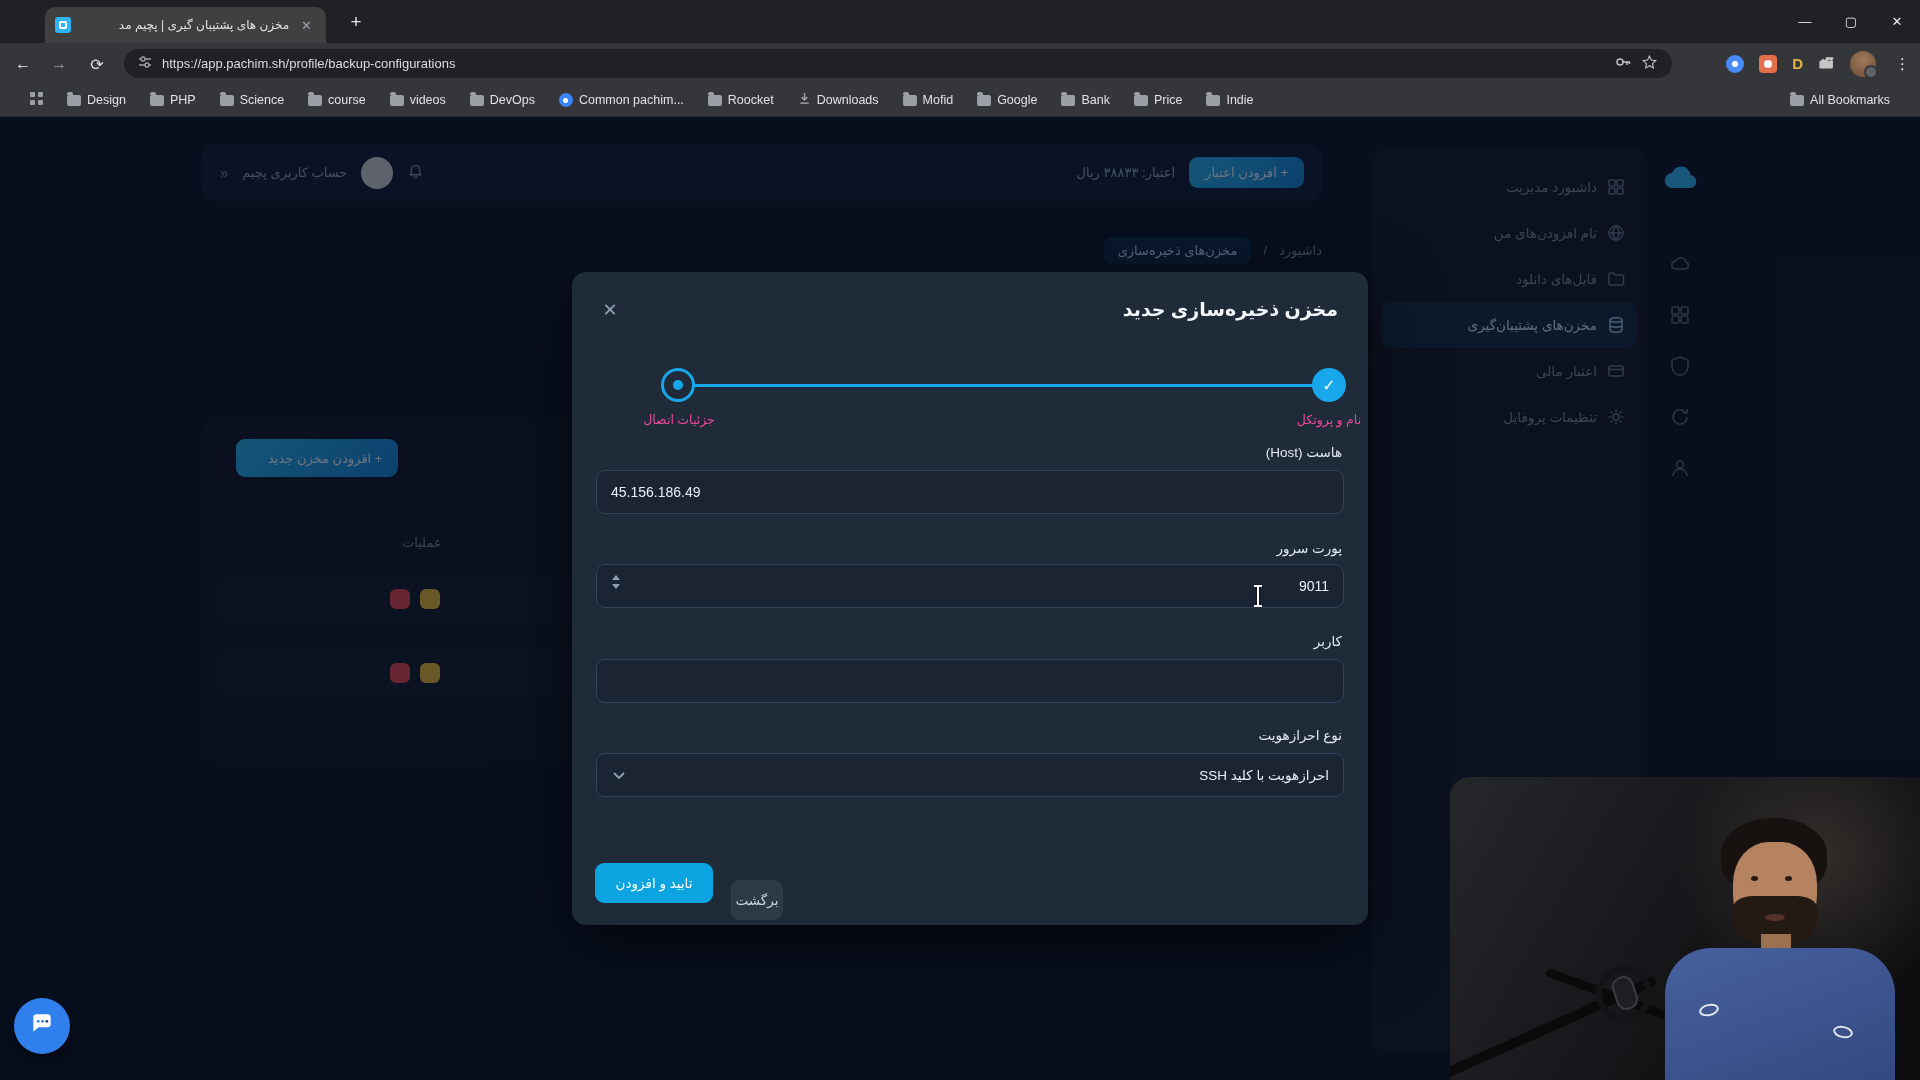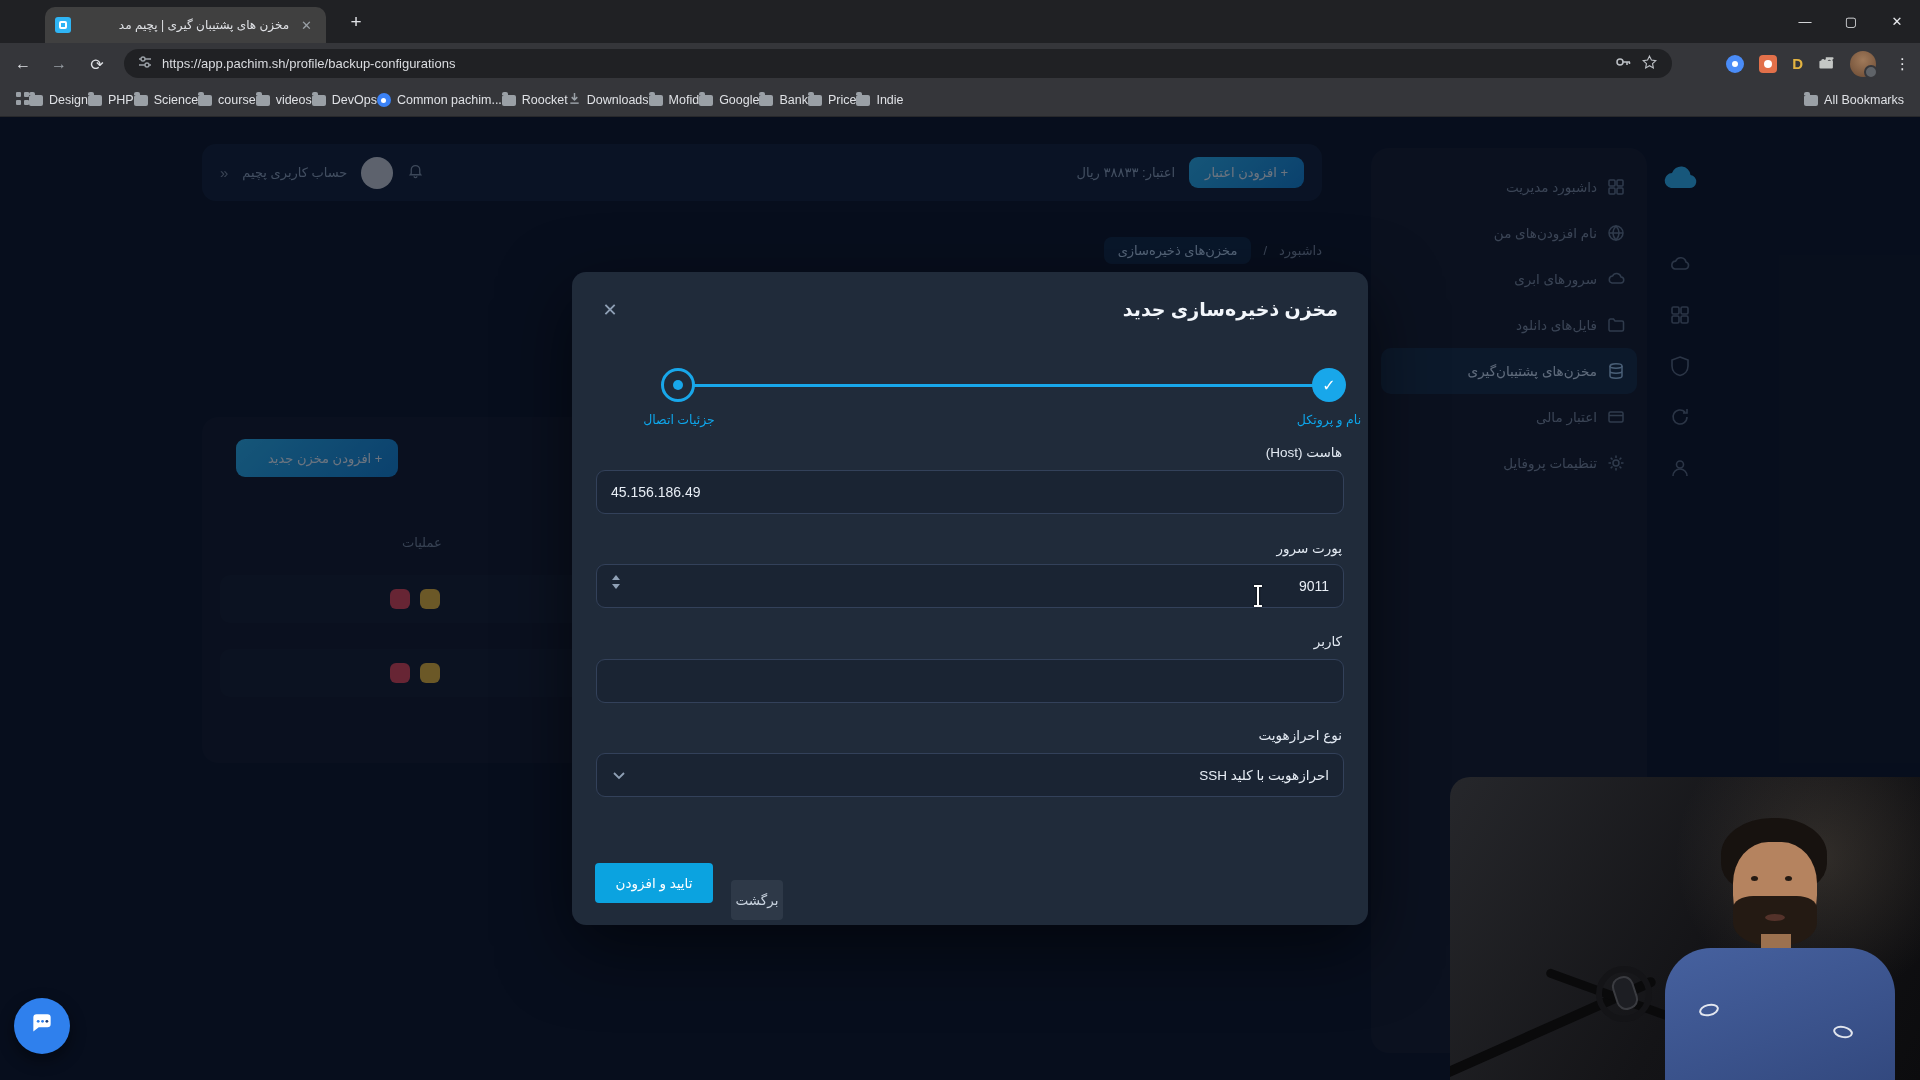--- a/index.html
+++ b/index.html
@@ -43,21 +43,21 @@
   .ext-blue::after { content:""; position:absolute; inset:6px; background:#fff; border-radius:50%; }
   .ext-cam { background:#e2704a; border-radius:4px; }
   .ext-cam::after { content:""; position:absolute; inset:5px; background:#fff; border-radius:50%; }
   .ext-d { color:#e3b341; font-weight:bold; font-size:15px; line-height:18px; width:auto; }
   .browser-avatar { width:26px; height:26px; border-radius:50%; background:radial-gradient(circle at 50% 35%, #a07a5a, #6b4a33); position:relative; }
   .browser-avatar::after { content:""; position:absolute; right:-2px; bottom:-2px; width:10px; height:10px; border-radius:50%; background:#5f6368; border:2px solid #35363a; }
   .menu-dots { color:#e8eaed; font-size:15px; letter-spacing:0; padding:0 4px; }
 
   .bookmarks {
     position:absolute; top:84px; left:0; right:0; height:33px; background:#35363a;
-    display:flex; align-items:center; padding:0 16px;
+    display:flex; align-items:center; gap:24px; padding:0 30px;
     color:#dfe1e5; font-size:12.5px; border-bottom:1px solid #27282b;
   }
   .bm { display:flex; align-items:center; gap:6px; white-space:nowrap; }
   .folder { width:14px; height:11px; background:#9aa0a6; border-radius:2px; position:relative; flex:0 0 auto; }
   .folder::before { content:""; position:absolute; top:-3px; left:0; width:6px; height:3px; background:#9aa0a6; border-radius:2px 2px 0 0; }
   .site-ic { width:14px; height:14px; border-radius:50%; background:#3b82f6; position:relative; }
   .site-ic::after { content:""; position:absolute; inset:4.5px; background:#fff; border-radius:50%; }
   .bm-spacer { flex:1; }
 
   
@@ -121,21 +121,21 @@
     background:#202b3a; border-radius:14px; box-shadow:0 24px 70px rgba(0,0,0,.55);
     direction:rtl; z-index:3;
   }
   .m-close { position:absolute; left:24px; top:24px; width:28px; height:28px; color:#8fa0b5; font-size:18px; display:flex; align-items:center; justify-content:center; }
   .m-title { position:absolute; right:30px; top:26px; font-size:19px; font-weight:bold; color:#f2f6fb; }
   .stepline { position:absolute; top:112px; left:106px; width:651px; height:3px; background:var(--accent,#18a7ea); border-radius:2px; }
   .step-circle { position:absolute; top:96px; width:34px; height:34px; border-radius:50%; display:flex; align-items:center; justify-content:center; }
   .step-done { left:740px; background:var(--accent,#18a7ea); color:#fff; font-size:16px; }
   .step-current { left:89px; background:#202b3a; border:3px solid var(--accent,#18a7ea); }
   .step-dot { width:10px; height:10px; border-radius:50%; background:var(--accent,#18a7ea); }
-  .step-label { position:absolute; top:140px; width:194px; text-align:center; font-size:12.5px; color:#0ea5e9; }
+  .step-label { position:absolute; top:140px; width:194px; text-align:center; font-size:12.5px; color:#ec4899; }
   .sl-done { left:660px; } .sl-current { left:10px; }
 
   .f-label { position:absolute; right:26px; font-size:13.5px; color:#e2e9f2; }
   .fl-host { top:172px; } .fl-port { top:268px; } .fl-user { top:361px; } .fl-auth { top:455px; }
   .f-input {
     position:absolute; left:24px; width:748px; height:44px;
     background:#1a2433; border:1px solid #33415a; border-radius:9px;
     color:#e8eef6; font-size:14px; padding:0 14px; outline:none; font-family:inherit;
   }
   .fi-host { top:198px; direction:ltr; text-align:left; }
@@ -143,21 +143,21 @@
   .fi-user { top:387px; }
   .f-select {
     position:absolute; left:24px; top:481px; width:748px; height:44px;
     background:#1a2433; border:1px solid #33415a; border-radius:9px;
     display:flex; align-items:center; justify-content:space-between;
     color:#e8eef6; font-size:13.5px; padding:0 14px 0 16px;
   }
   .spin { position:absolute; left:40px; top:303px; display:flex; flex-direction:column; align-items:center; }
   .spin-up { width:0; height:0; border-left:4px solid transparent; border-right:4px solid transparent; border-bottom:5px solid #8fa0b5; margin-bottom:4px; }
   .spin-down { width:0; height:0; border-left:4px solid transparent; border-right:4px solid transparent; border-top:5px solid #8fa0b5; }
-  .btn { position:absolute; top:591px; height:40px; border-radius:4px; display:flex; align-items:center; justify-content:center; font-size:13.5px; }
+  .btn { position:absolute; top:591px; height:40px; border-radius:9px; display:flex; align-items:center; justify-content:center; font-size:13.5px; }
   .btn-submit { left:23px; width:118px; background:var(--primary,#0ba3e0); color:#fff; }
   .btn-back { left:159px; width:52px; background:rgba(148,163,184,0.12); color:#cbd5e1;margin-top:17px; }
 
   
   .chat {
     position:absolute; left:14px; bottom:26px; width:56px; height:56px; border-radius:50%;
     background:var(--chat,#2f80ed); box-shadow:0 6px 16px rgba(0,0,0,.45);
     display:flex; align-items:center; justify-content:center; z-index:4;
   }
 
@@ -384,28 +384,20 @@
             <svg viewBox="0 0 18 18" width="18" height="18" fill="none" stroke="#66788f" stroke-width="1.5">
               <circle cx="9" cy="9" r="7"></circle>
               <path d="M2 9h14M9 2c-4 4.5-4 9.5 0 14 4-4.5 4-9.5 0-14z"></path>
             </svg>
           </span>
         <span>نام افزودن‌های من</span>
       </div>
       <div class="menu-item">
         <span class="mi-ic">
             <svg viewBox="0 0 18 18" width="18" height="18" fill="none" stroke="#66788f" stroke-width="1.5">
-              <path d="M5 13a3.5 3.5 0 0 1 .5-6.9A4.5 4.5 0 0 1 14 7a3 3 0 0 1-.5 6z"></path>
-            </svg>
-          </span>
-        <span>سرورهای ابری</span>
-      </div>
-      <div class="menu-item">
-        <span class="mi-ic">
-            <svg viewBox="0 0 18 18" width="18" height="18" fill="none" stroke="#66788f" stroke-width="1.5">
               <path d="M2 4.5c0-.8.7-1.5 1.5-1.5h3l1.5 2h7c.8 0 1.5.7 1.5 1.5v7c0 .8-.7 1.5-1.5 1.5h-11A1.5 1.5 0 0 1 2 13.5z"></path>
             </svg>
           </span>
         <span>فایل‌های دانلود</span>
       </div>
       <div class="menu-item active">
         <span class="mi-ic">
             <svg viewBox="0 0 18 18" width="18" height="18" fill="none" stroke="#9dc6ec" stroke-width="1.5">
               <ellipse cx="9" cy="4" rx="6" ry="2.2"></ellipse>
               <path d="M3 4v10c0 1.2 2.7 2.2 6 2.2s6-1 6-2.2V4M3 9c0 1.2 2.7 2.2 6 2.2s6-1 6-2.2"></path>

